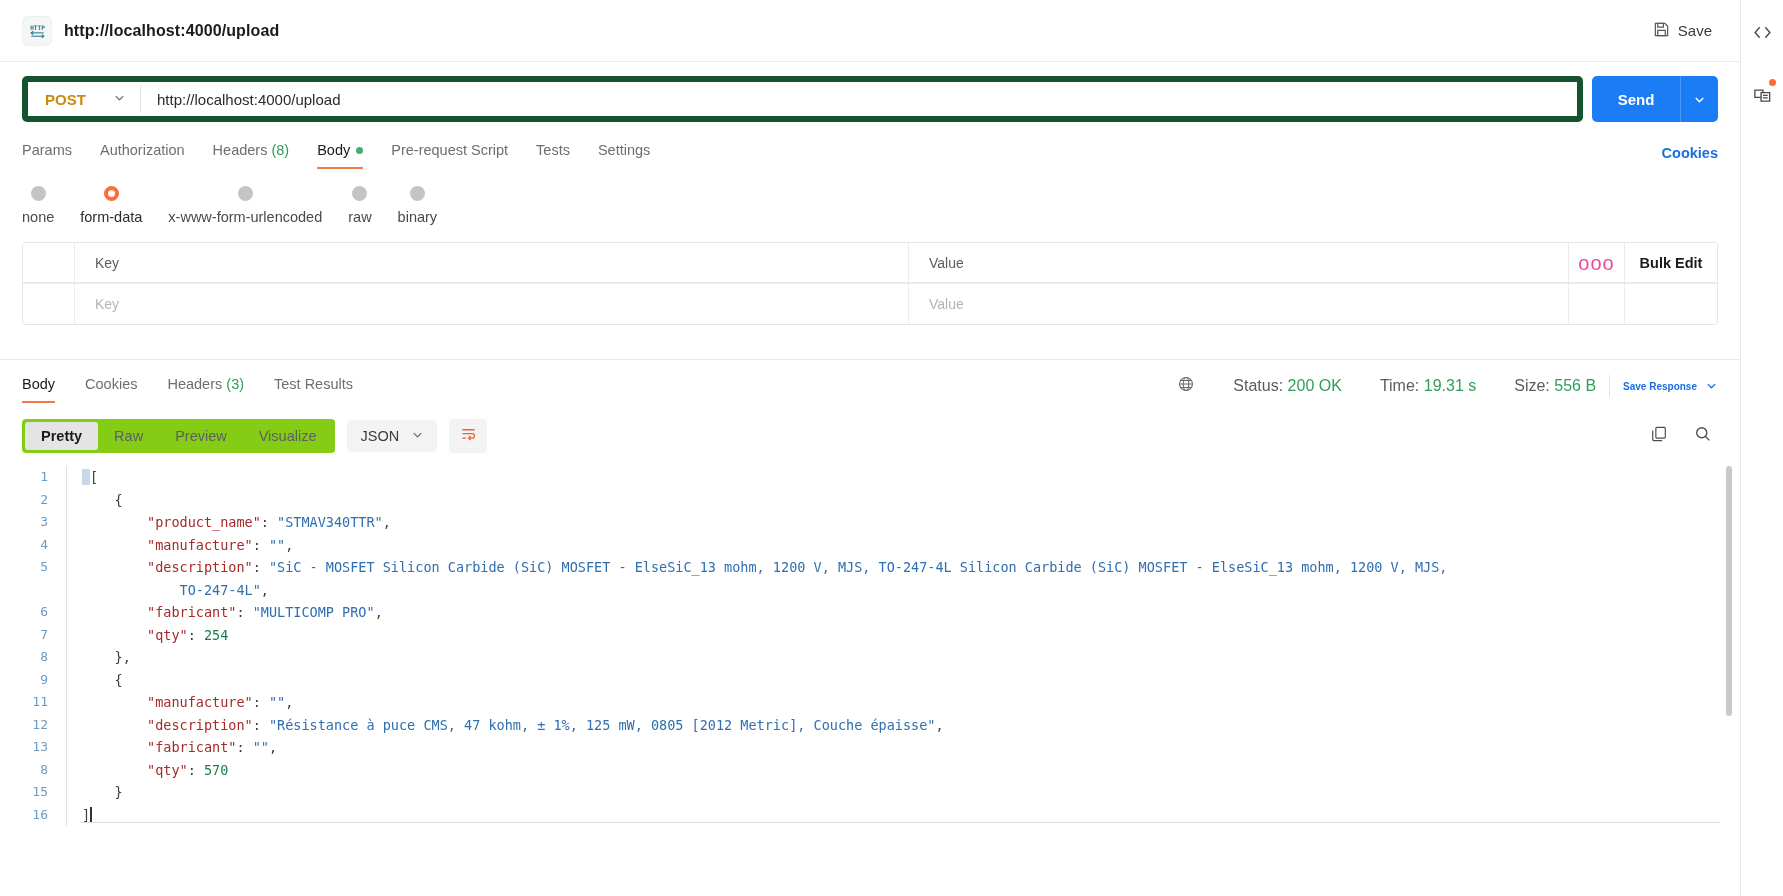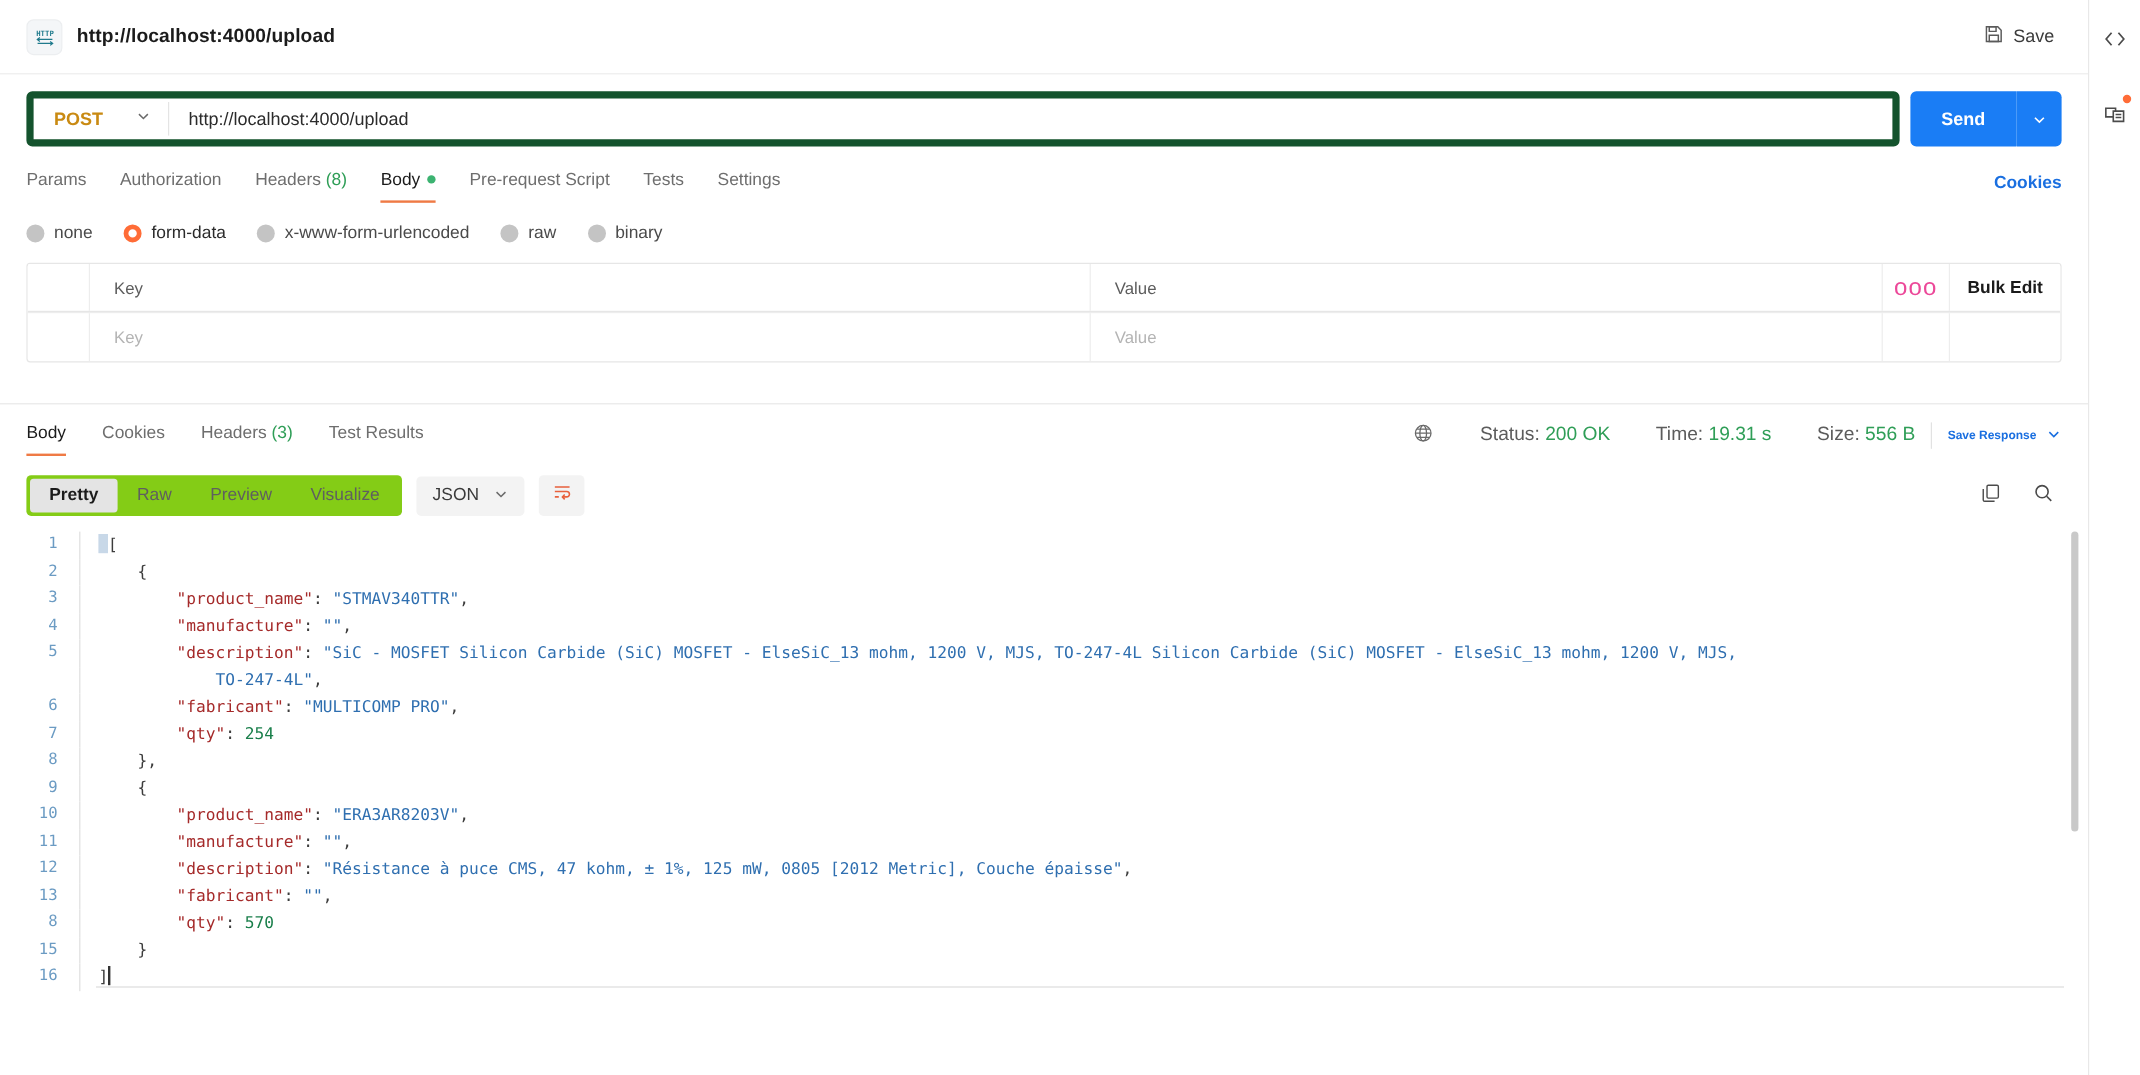--- a/index.html
+++ b/index.html
@@ -47,21 +47,21 @@
   .req-tabs { display: flex; align-items: center; padding: 0 22px; margin-top: 14px; gap: 28px; position: relative; }
   .rtab { font-size: 14.5px; color: #6e6e6e; padding: 6px 0 11px; position: relative; cursor: pointer; white-space: nowrap; }
   .rtab.active { color: #1b1b1b; }
   .rtab.active::after { content: ""; position: absolute; left: 0; right: 0; bottom: 0; height: 2px; background: #ef7a45; }
   .rtab .cnt { color: #2f9e57; }
   .dot-green { display: inline-block; width: 7px; height: 7px; border-radius: 50%; background: #3cb371; margin-left: 6px; vertical-align: 1px; }
   .cookies-link { margin-left: auto; color: #1a6fe0; font-size: 14.5px; font-weight: bold; cursor: pointer; }
 
   
   .radios { display: flex; align-items: center; gap: 26px; padding: 0 22px; margin-top: 17px; }
-  .radio { display: flex; align-items: center; gap: 8px; cursor: pointer; font-size: 14.5px; color: #4a4a4a; }
+  .radio { display: flex; align-items: center; gap: 8px; cursor: pointer; font-size: 14.5px; color: #4a4a4a; flex-direction: column; }
   .rc { width: 15px; height: 15px; border-radius: 50%; background: #c4c4c4; position: relative; }
   .radio.sel .rc { background: #fff; border: 4px solid #ff6c37; }
   .radio.sel span { color: #2b2b2b; }
 
   
   .kvwrap { margin: 17px 22px 0 22px; border: 1px solid #e6e6e6; border-radius: 3px; overflow: hidden; }
   .kvrow { display: flex; height: 41px; align-items: stretch; }
   .kvrow + .kvrow { border-top: 1px solid #ededed; }
   .kvhead { background: #fff; border-bottom: 1px solid #e6e6e6; height: 40px; }
   .c-check { width: 52px; display: flex; align-items: center; justify-content: center; border-right: 1px solid #ededed; }
@@ -346,25 +346,20 @@
           <div class="gut">8</div>
           <div class="fold"></div>
           <div class="ctext"><span class="p">    },</span></div>
         </div>
         <div class="cline">
           <div class="gut">9</div>
           <div class="fold"></div>
           <div class="ctext"><span class="p">    {</span></div>
         </div>
         <div class="cline">
-          <div class="gut">10</div>
-          <div class="fold"></div>
-          <div class="ctext"><span class="k">        "product_name"</span><span class="p">: </span><span class="s">"ERA3AR8203V"</span><span class="p">,</span></div>
-        </div>
-        <div class="cline">
           <div class="gut">11</div>
           <div class="fold"></div>
           <div class="ctext"><span class="k">        "manufacture"</span><span class="p">: </span><span class="s">""</span><span class="p">,</span></div>
         </div>
         <div class="cline">
           <div class="gut">12</div>
           <div class="fold"></div>
           <div class="ctext"><span class="k">        "description"</span><span class="p">: </span><span class="s">"Résistance à puce CMS, 47 kohm, ± 1%, 125 mW, 0805 [2012 Metric], Couche épaisse"</span><span class="p">,</span></div>
         </div>
         <div class="cline">

